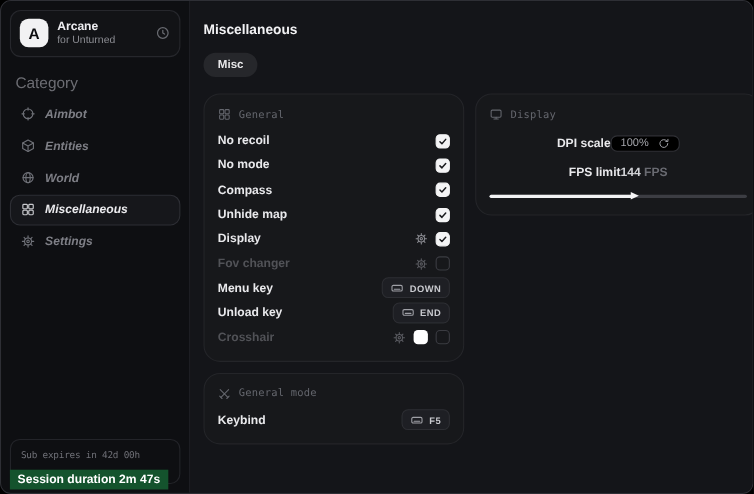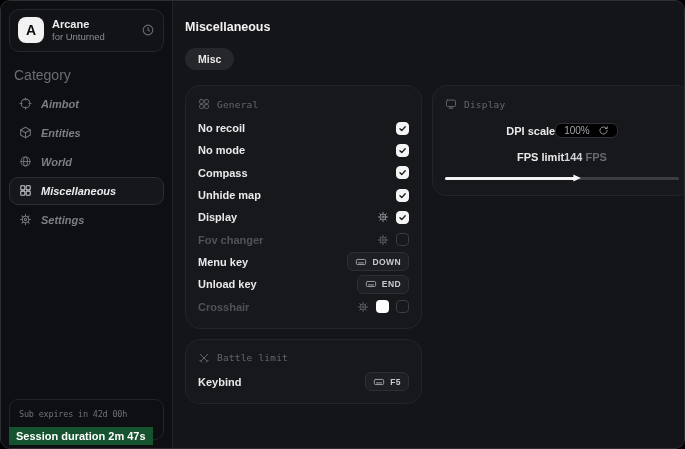--- a/index.html
+++ b/index.html
@@ -279,21 +279,21 @@
         </div>
 
         <div class="card">
           <div class="card-header">
             <span class="icon">
                 <svg viewBox="0 0 16 16" fill="none" stroke="currentColor" stroke-width="1.3" stroke-linecap="round" stroke-linejoin="round">
                   <path d="M2.9 2.9l9.3 9.3M13.1 2.9L3.8 12.2"></path>
                   <path d="M2.3 10.9l2.8 2.8M13.7 10.9l-2.8 2.8"></path>
                 </svg>
               </span>
-            <span>Battle limit</span>
+            <span>General mode</span>
           </div>
           <div id="battle-rows">
               <div class="row">
     <span class="row-label">Keybind</span>
     <span class="row-controls">
                   <span class="kbd-chip">
                     <span class="icon ">
                       <svg viewBox="0 0 16 16" fill="none" stroke="currentColor" stroke-width="1.3" stroke-linecap="round" stroke-linejoin="round">
                         <rect x="1.8" y="4.6" width="12.4" height="6.8" rx="1.6"></rect>
                         <path d="M4.6 9.2h6.8"></path>

